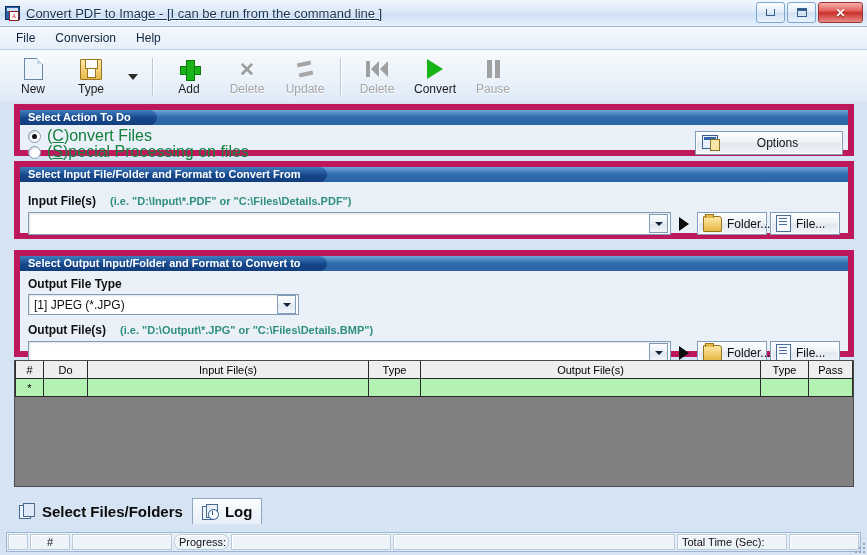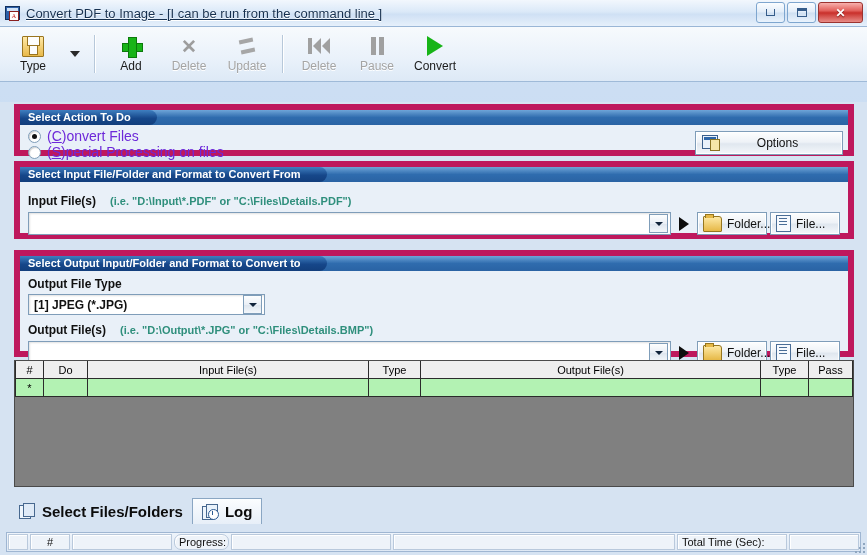--- a/index.html
+++ b/index.html
@@ -114,21 +114,21 @@
   }
   .sec-body{padding:4px 8px 6px 8px;position:relative;}
   
   .radio-row{display:flex;align-items:center;height:16px;}
   .radio{
     width:11px;height:11px;border-radius:50%;
     background:#ffffff;border:1px solid #7f9db9;margin-right:6px;flex:none;position:relative;
     box-shadow:inset 1px 1px 1px rgba(0,0,0,.18);
   }
   .radio.on:after{content:"";position:absolute;left:3px;top:3px;width:5px;height:5px;border-radius:50%;background:#111111;}
-  .radio-lbl{font-size:14px;color:#6d28d9;white-space:nowrap;}
+  .radio-lbl{font-size:16px;color:#15803d;white-space:nowrap;}
   .radio-lbl u{text-decoration:underline;}
   .btn3d{
     border:1px solid #7f9db9;
     background:linear-gradient(180deg,#fdfefe 0%,#eef2f7 46%,#e0e7ef 54%,#f4f7fb 100%);
     box-shadow:inset 0 0 0 1px #ffffff;
     display:flex;align-items:center;justify-content:center;gap:7px;
     font-size:12px;color:#111111;cursor:default;box-sizing:border-box;
   }
   .options-btn{position:absolute;right:5px;top:6px;width:148px;height:24px;justify-content:flex-start;padding-left:6px;}
   .opt-ico{width:18px;height:16px;position:relative;flex:none;}
@@ -231,22 +231,33 @@
         </div>
       <div class="winbtn">
           <span class="glyph-max"></span>
         </div>
       <div class="winbtn close">
           <span class="glyph-close">✕</span>
         </div>
     </div>
   </div>
 
+  <div class="menubar">
+    <div class="menu-item">File</div>
+    <div class="menu-item">Conversion</div>
+    <div class="menu-item">Help</div>
+  </div>
 
   <div class="toolbar">
+    <div class="tb-btn">
+      <span class="tb-ico">
+          <span class="ico-new"></span>
+        </span>
+      <span class="lbl">New</span>
+    </div>
     <div class="tb-btn">
       <span class="tb-ico">
           <span class="ico-open"></span>
         </span>
       <span class="lbl">Type</span>
     </div>
     <div class="tb-drop">
       <span class="caret-down"></span>
     </div>
     <div class="tb-sep"></div>
@@ -278,34 +289,34 @@
     <div class="tb-btn disabled">
       <span class="tb-ico">
         <span class="ico-rew">
             <span class="bar"></span>
             <span class="t1"></span>
             <span class="t2"></span>
           </span>
       </span>
       <span class="lbl">Delete</span>
     </div>
+    <div class="tb-btn">
+      <span class="tb-ico">
+          <span class="ico-play"></span>
+        </span>
+      <span class="lbl">Convert</span>
+    </div>
     <div class="tb-btn disabled">
       <span class="tb-ico">
           <span class="ico-pause">
             <span></span>
             <span></span>
           </span>
         </span>
       <span class="lbl">Pause</span>
-    </div>
-    <div class="tb-btn">
-      <span class="tb-ico">
-          <span class="ico-play"></span>
-        </span>
-      <span class="lbl">Convert</span>
     </div>
   </div>
 
   <div class="client">
 
     <div class="panel" style="top:2px;height:52px;">
       <div class="sec-header">
         <span class="cap">Select Action To Do</span>
       </div>
       <div class="sec-body" style="padding-top:3px;">
@@ -357,21 +368,21 @@
         </div>
       </div>
     </div>
 
     <div class="panel" style="top:148px;height:107px;">
       <div class="sec-header">
         <span class="cap">Select Output Input/Folder and Format to Convert to</span>
       </div>
       <div class="sec-body" style="padding-top:6px;">
         <div class="fld-label">Output File Type</div>
-        <div class="combo" style="width:237px;margin-top:3px;font-weight:bold;">
+        <div class="combo" style="width:271px;margin-top:3px;">
           <span class="val">[1] JPEG (*.JPG)</span>
           <span class="arrow">
               <span class="arrow-dn"></span>
             </span>
         </div>
         <div style="display:flex;align-items:baseline;gap:14px;margin-top:8px;margin-bottom:4px;">
           <span class="fld-label">Output File(s)</span>
           <span class="fld-hint">(i.e. "D:\Output\*.JPG"   or "C:\Files\Details.BMP")</span>
         </div>
         <div style="display:flex;align-items:center;gap:3px;">

